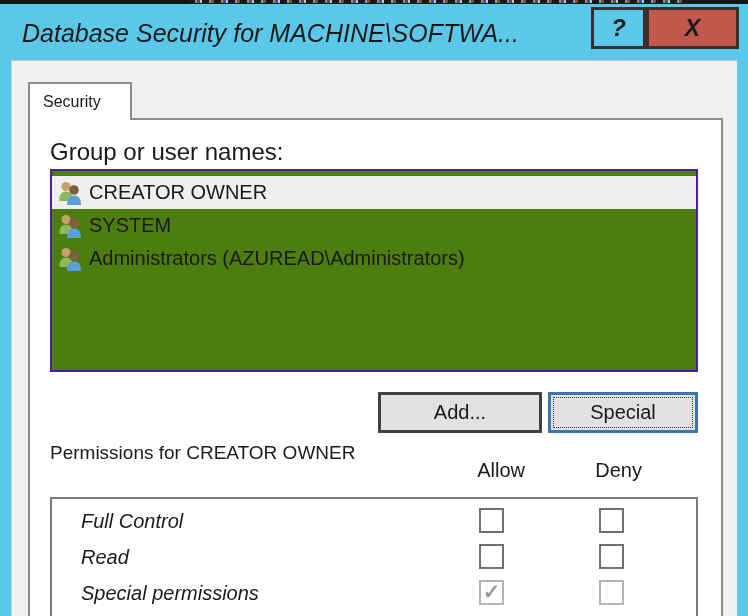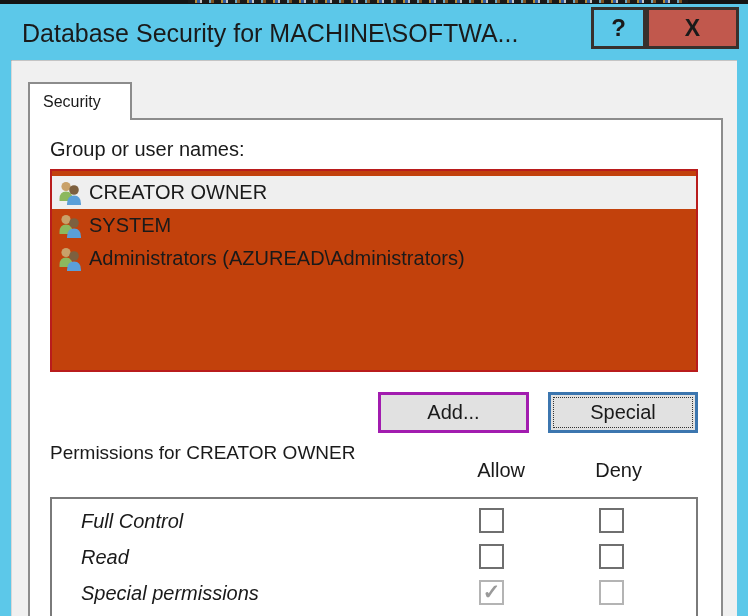--- a/index.html
+++ b/index.html
@@ -14,21 +14,21 @@
     position:absolute; left:0; top:0; width:748px; height:4px; background:#141414;
   }
   .top-noise{
     position:absolute; left:188px; top:0; width:500px; height:3px;
     background:repeating-linear-gradient(90deg,
       #1a1a1a 0 7px, #c79b3b 7px 9px, #2f5fae 9px 12px, #d8d8d8 12px 14px,
       #1a1a1a 14px 21px, #74b7d8 21px 23px, #8a5a22 23px 26px);
     opacity:.9;
   }
   
-  .titlebar{ position:absolute; left:0; top:4px; width:748px; height:56px; }
+  .titlebar{ position:absolute; left:0; top:4px; width:748px; height:56px;font-style:italic; }
   .title-text{
     position:absolute; left:22px; top:15px; font-size:25px; letter-spacing:0;
     color:#1a1a1a; white-space:nowrap;
   }
   .cap-btn{
     position:absolute; top:3px; height:42px; display:flex; align-items:center;
     justify-content:center; border:3px solid var(--frame-border,#38302c);
     font-weight:bold; cursor:default;
   }
   .help-btn{ left:591px; width:55px; background:var(--titlebar,#5cc8e9); font-size:24px; }
@@ -42,38 +42,38 @@
   
   .tab{
     position:absolute; left:28px; top:82px; width:104px; height:38px;
     background:#fff; border:2px solid #8c8c8c; border-bottom:none; z-index:2;
     display:flex; align-items:center; padding-left:13px; font-size:16px;
   }
   .tabpage{
     position:absolute; left:28px; top:118px; width:695px; height:530px;
     background:#fff; border:2px solid #8c8c8c; z-index:1;
   }
-  .group-label{ position:absolute; left:50px; top:138px; font-size:20px; z-index:3; }
+  .group-label{ position:absolute; left:50px; top:138px; font-size:24px; z-index:3; }
   
   .userlist{
     position:absolute; left:50px; top:169px; width:648px; height:203px;
-    background:#c2410c; border:2px solid #b91c1c; z-index:3; padding-top:5px;
+    background:#4d7c0f; border:2px solid #4c1d95; z-index:3; padding-top:5px;
   }
   .user-row{
     display:flex; align-items:center; height:33px; padding-left:5px; font-size:20px;
     white-space:nowrap;
   }
   .user-row.selected{ background:var(--selection-bg,#efefef); }
   .user-row .icon{ width:27px; height:25px; margin-right:5px; flex:0 0 auto; }
   
   .btn{
     position:absolute; height:41px; background:#e1e1e1; font-size:20px; z-index:3;
     display:flex; align-items:center; justify-content:center; color:#1a1a1a;
   }
-  .add-btn{ left:378px; top:392px; width:151px; border:3px solid #a21caf; }
+  .add-btn{ left:378px; top:392px; width:164px; border:3px solid #404040; }
   .remove-btn{ left:548px; top:392px; width:150px; border:3px solid var(--accent-focus,#3c76af); }
   .remove-btn::after{
     content:""; position:absolute; left:2px; top:2px; right:2px; bottom:2px;
     border:1px dotted #333;
   }
   
   .perms-label{
     position:absolute; left:50px; top:436px; width:312px; font-size:19px;
     line-height:34px; z-index:3;
   }

